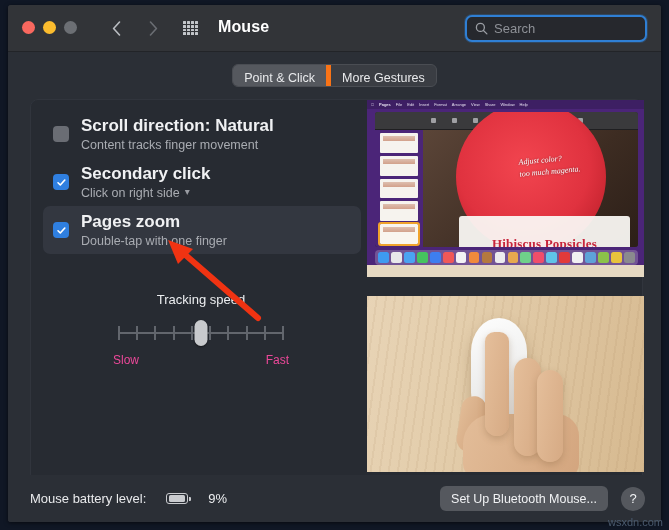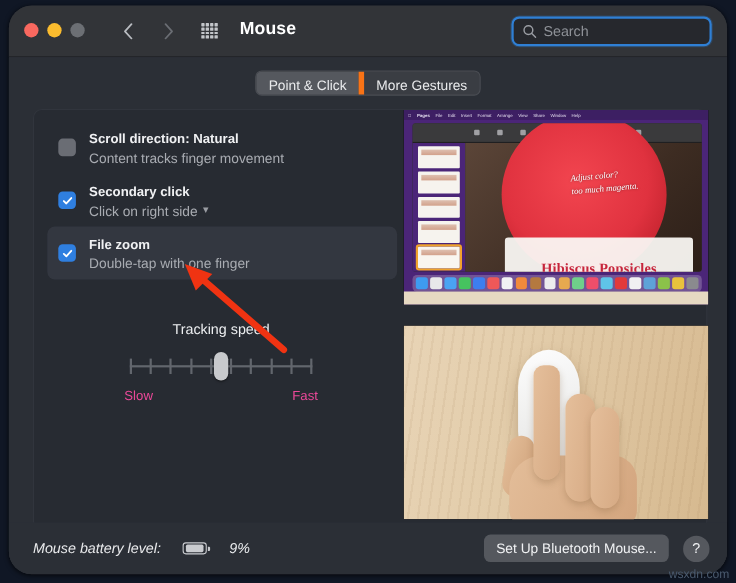--- a/index.html
+++ b/index.html
@@ -14,21 +14,21 @@
     width: 669px; height: 530px;
     background: #101725;
   }
 
   
   .window {
     position: absolute;
     left: 8px; top: 5px;
     width: 653px; height: 517px;
     background: #2b2f36;
-    border-radius: 21px;
+    border-radius: 3px;
     overflow: hidden;
     box-shadow: 0 1px 4px rgba(0,0,0,.6);
   }
 
   
   .titlebar {
     position: relative;
     height: 47px;
     background: #323438;
     border-bottom: 1px solid #222428;
@@ -133,21 +133,21 @@
     width: 16px; height: 16px;
     border-radius: 4px;
     flex: none;
     margin-right: 12px;
     display: flex; align-items: center; justify-content: center;
   }
   .cbox.off { background: #6a6d74; }
   .cbox.on  { background: #2f7fe0; }
   .cbox.on svg { display: block; }
   .opttext { line-height: 1.28; }
-  .opttitle { font-size: 12px; font-weight: bold; color: #f0f1f3; }
+  .opttitle { font-size: 17px; font-weight: bold; color: #f0f1f3; }
   .optsub {
     font-size: 12.5px; color: #a9acb2;
     display: flex; align-items: center; gap: 5px;
   }
   .chev { color: #9a9da3; font-size: 10px; }
 
   
   .tracking {
     position: absolute; left: 30px; top: 192px; width: 280px;
     text-align: center;
@@ -289,21 +289,21 @@
 
   
   .footer {
     position: absolute; left: 0; right: 0; bottom: 0;
     height: 47px; background: #2b2f36;
     display: flex; align-items: center;
   }
   .battwrap {
     position: absolute; left: 22px;
     display: flex; align-items: center; gap: 20px;
-    font-size: 13px; color: #e9eaec; font-style: italic;
+    font-size: 13px; color: #e9eaec;
   }
   .batt {
     position: relative; width: 22px; height: 11px;
     border: 1.4px solid #c9cbcf; border-radius: 3px;
   }
   .batt .fill {
     position: absolute; left: 1.3px; top: 1.3px; bottom: 1.3px;
     width: 84%; background: #c9cbcf; border-radius: 1.5px;
   }
   .batt::after {
@@ -426,21 +426,21 @@
             </span>
           </div>
 
           <div class="optrow hl">
             <span class="cbox on">
               <svg width="11" height="11" viewBox="0 0 12 12">
                 <path d="M2.2 6.3 L4.7 8.7 L9.6 3.3" stroke="#fff" stroke-width="1.8" fill="none" stroke-linecap="round" stroke-linejoin="round"></path>
               </svg>
             </span>
             <span class="opttext">
-              <span class="opttitle">File zoom</span><br>
+              <span class="opttitle">Pages zoom</span><br>
               <span class="optsub">
                   <span>Double-tap with one finger</span>
                 </span>
             </span>
           </div>
         </div>
 
         <div class="tracking">
           <div class="lbl">Tracking speed</div>
           <div class="sliderbox">

